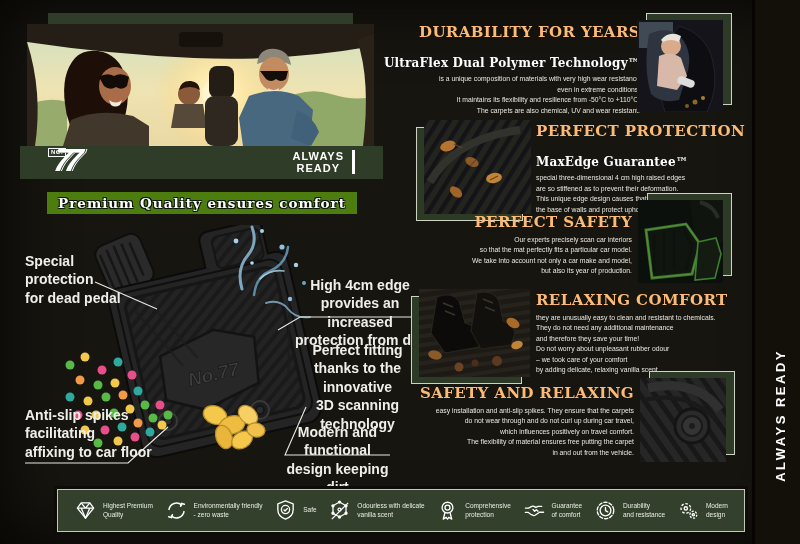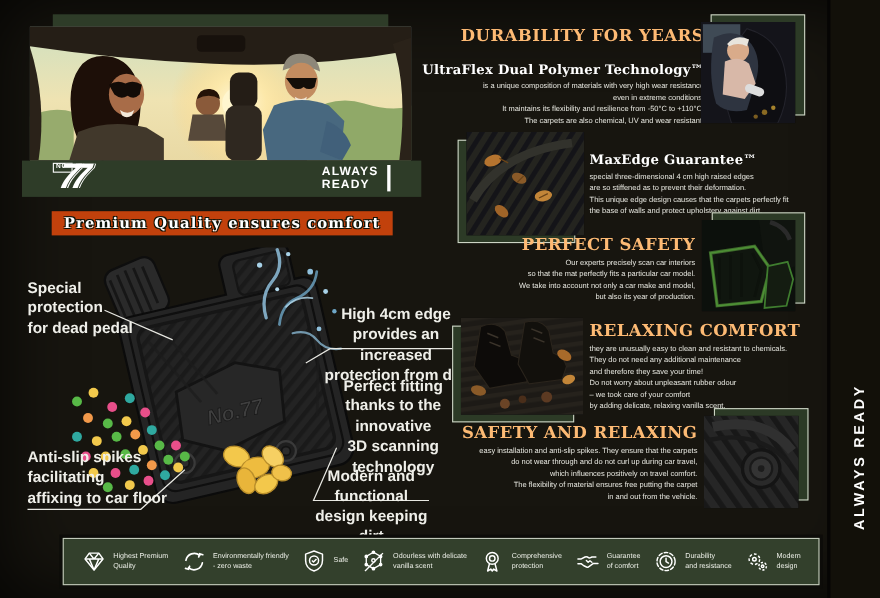--- a/index.html
+++ b/index.html
@@ -11,24 +11,24 @@
   
   .green-strip{left:48px;top:13px;width:305px;height:13px;background:#2e3c28;}
   .hero{left:27px;top:24px;width:347px;height:122px;background:#222;overflow:hidden;}
   .logo-band{left:20px;top:146px;width:363px;height:33px;background:#2e3c28;}
   .logo77{position:absolute;left:26px;top:0px;width:90px;height:33px;}
   .logo-no{position:absolute;left:2px;top:2px;font-size:6px;font-weight:bold;letter-spacing:.5px;
            border:1px solid #fff;padding:0 2px;line-height:7px;color:#fff;}
   .logo-num{position:absolute;left:8px;top:-3px;font-size:32px;line-height:34px;font-weight:bold;
             font-style:italic;letter-spacing:-7px;color:#fff;transform:skewX(-8deg);
             text-shadow:1px 0 0 #2e3c28,2px 0 0 #fff;}
-  .band-ready{position:absolute;right:28px;top:4px;text-align:left;font-size:11px;font-weight:bold;
+  .band-ready{position:absolute;right:28px;top:4px;text-align:center;font-size:11px;font-weight:bold;
               letter-spacing:1px;line-height:12px;padding-right:8px;border-right:3px solid #fff;
               white-space:pre-line;color:#fff;}
-  .banner{left:47px;top:192px;width:310px;height:22px;background:#c2410c;text-align:center;
+  .banner{left:47px;top:192px;width:310px;height:22px;background:#4d7c0f;text-align:center;
           font-family:"DejaVu Serif",serif;font-weight:bold;font-size:13.5px;line-height:22px;
           letter-spacing:1px;color:#fff;
           text-shadow:-1px -1px 0 #0c140a,1px -1px 0 #0c140a,-1px 1px 0 #0c140a,1px 1px 0 #0c140a;}
 
   
   .mat-visual{left:10px;top:225px;width:410px;height:250px;}
   .callout{position:absolute;font-size:14px;font-weight:bold;line-height:1.32;color:#efefe9;
            white-space:pre-line;}
   .callout.right{text-align:center;}
 
@@ -268,20 +268,21 @@
         <path d="M6 62Q32 18 96 10" stroke="#32322c" stroke-width="8" fill="none"></path>
         <ellipse cx="24" cy="26" rx="8" ry="5" fill="#b5742f" transform="rotate(-20 24 26)"></ellipse>
         <ellipse cx="48" cy="42" rx="7" ry="4.5" fill="#8a5a28" transform="rotate(25 48 42)"></ellipse>
         <ellipse cx="70" cy="58" rx="8" ry="5" fill="#c28538" transform="rotate(-10 70 58)"></ellipse>
         <ellipse cx="32" cy="72" rx="7" ry="4.5" fill="#a06428" transform="rotate(40 32 72)"></ellipse>
         <path d="M30 24l8 4M52 40l-6 6M74 56l-8 4" stroke="#6b4418" stroke-width="1.2"></path>
       </svg>
     </div>
   </div>
   <div class="sec" style="left:536px;top:123px;width:215px">
+    <div class="sec-h">PERFECT PROTECTION</div>
     <div class="sec-sub">MaxEdge Guarantee™</div>
     <div class="sec-b">special three-dimensional 4 cm high raised edges
 are so stiffened as to prevent their deformation.
 This unique edge design causes that the carpets perfectly fit
 the base of walls and protect upholstery against dirt.</div>
   </div>
 
   <div class="sec r" style="left:370px;top:214px;width:262px">
     <div class="sec-h">PERFECT SAFETY</div>
     <div class="sec-b">Our experts precisely scan car interiors

